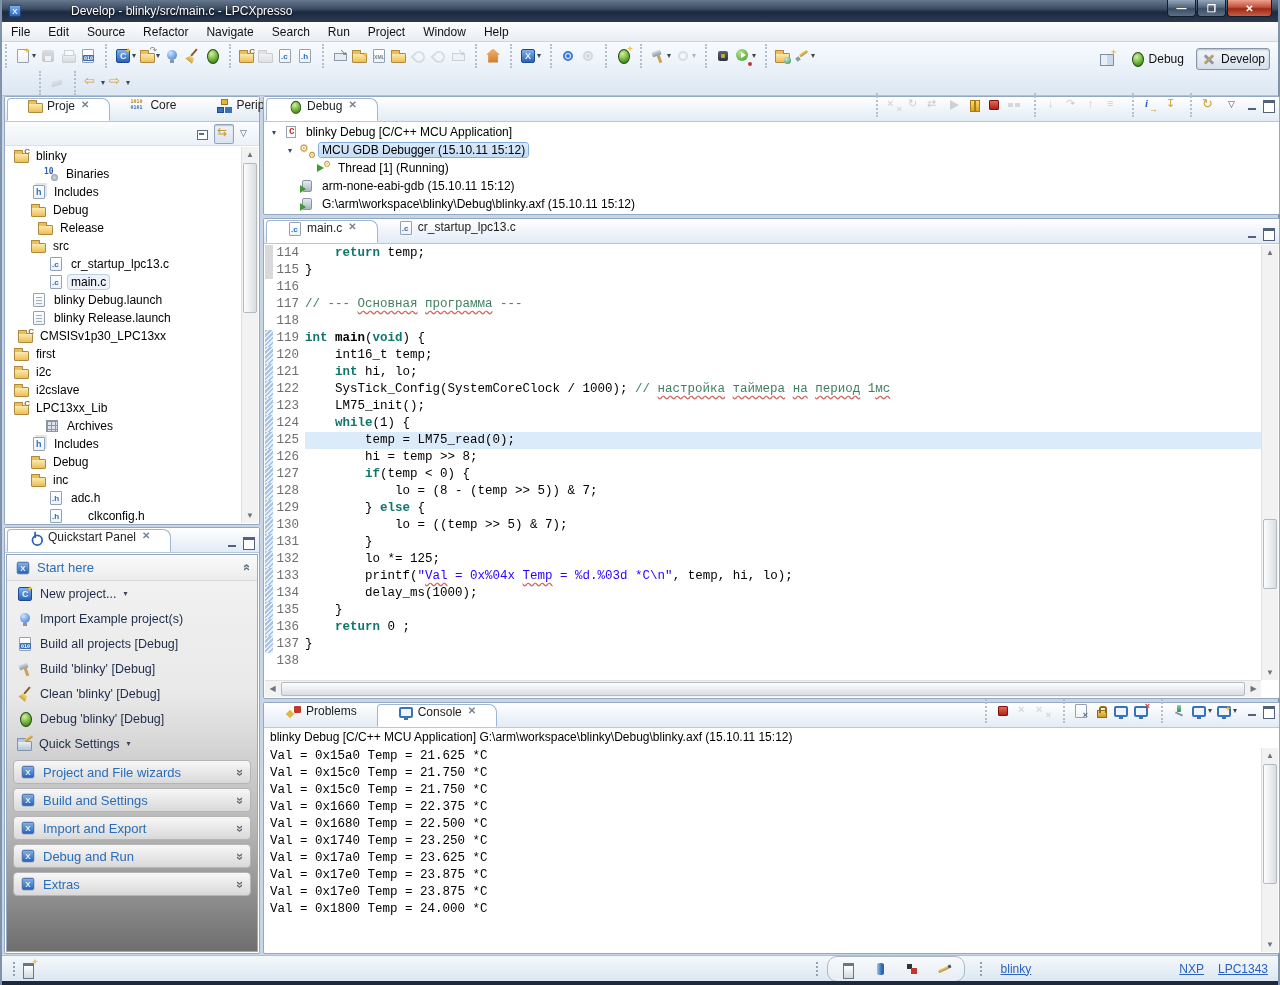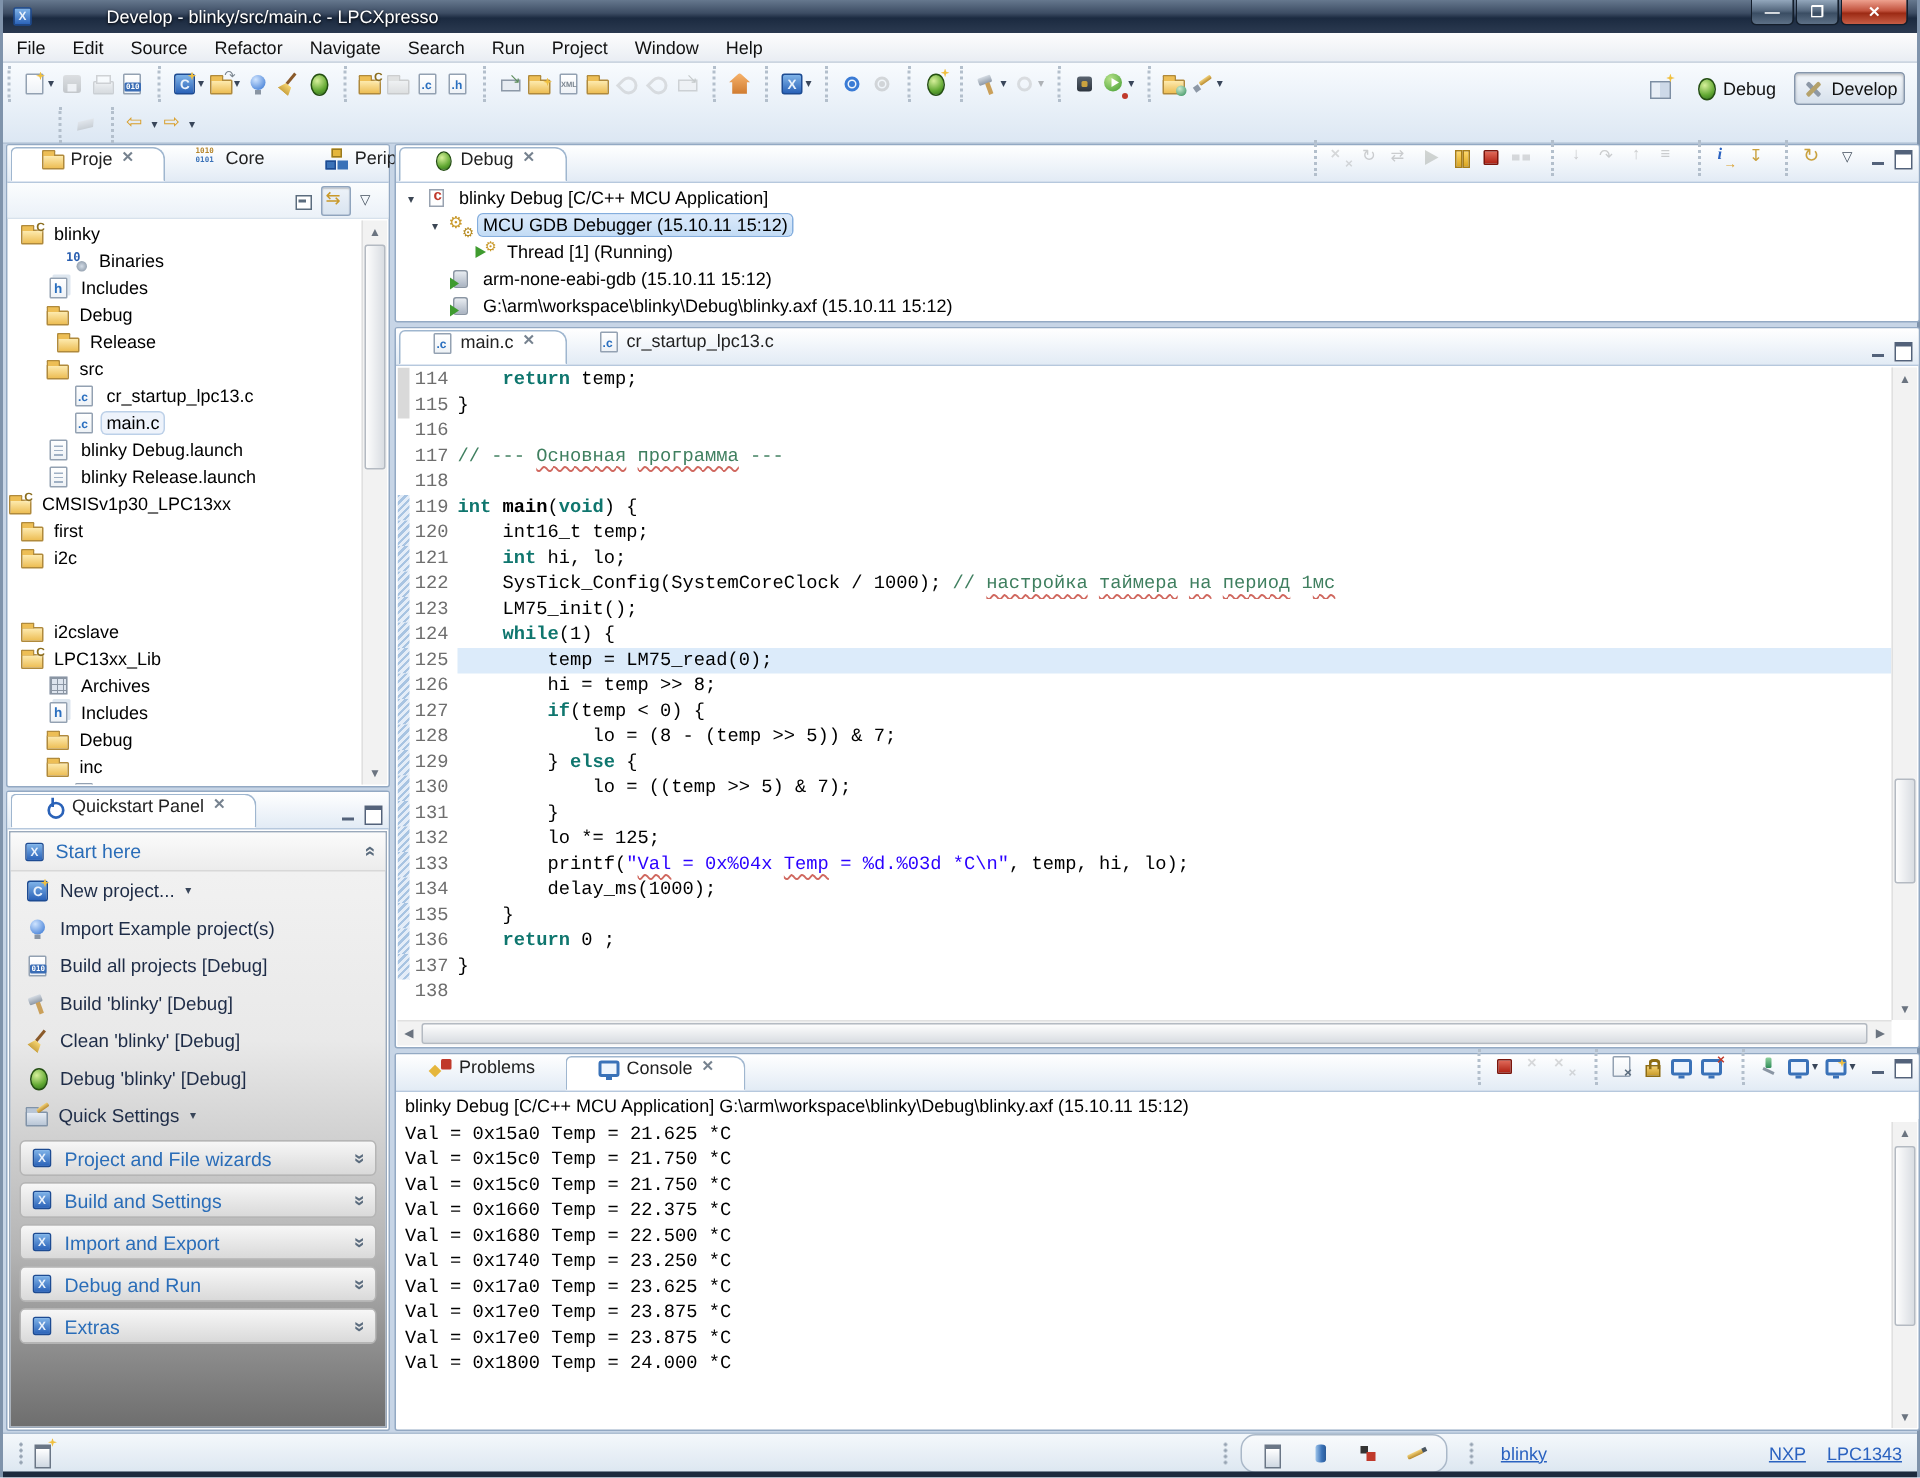--- a/index.html
+++ b/index.html
@@ -463,41 +463,41 @@
           <span class="lbl">main.c</span>
         </div>
         <div class="trowi" style="padding-left: 25px;">
           <span class="ic ic-launch"></span>
           <span class="lbl">blinky Debug.launch</span>
         </div>
         <div class="trowi" style="padding-left: 25px;">
           <span class="ic ic-launch"></span>
           <span class="lbl">blinky Release.launch</span>
         </div>
-        <div class="trowi" style="padding-left: 0;">
+        <div class="trowi" style="padding-left: 12px;">
           <span class="ic ic-cproj"></span>
           <span class="lbl">CMSISv1p30_LPC13xx</span>
         </div>
         <div class="trowi" style="padding-left: 8px;">
           <span class="ic ic-folder"></span>
           <span class="lbl">first</span>
         </div>
         <div class="trowi" style="padding-left: 8px;">
           <span class="ic ic-folder"></span>
           <span class="lbl">i2c</span>
         </div>
-        <div class="trowi" style="padding-left: 8px; margin-top: 31px;">
+        <div class="trowi" style="padding-left: 8px;">
           <span class="ic ic-folder"></span>
           <span class="lbl">i2cslave</span>
         </div>
         <div class="trowi" style="padding-left: 8px;">
           <span class="ic ic-cproj"></span>
           <span class="lbl">LPC13xx_Lib</span>
         </div>
-        <div class="trowi" style="padding-left: 25px;">
+        <div class="trowi" style="padding-left: 38px;">
           <span class="ic ic-archives"></span>
           <span class="lbl">Archives</span>
         </div>
         <div class="trowi" style="padding-left: 25px;">
           <span class="ic ic-includes"></span>
           <span class="lbl">Includes</span>
         </div>
         <div class="trowi" style="padding-left: 25px;">
           <span class="ic ic-folder"></span>
           <span class="lbl">Debug</span>

